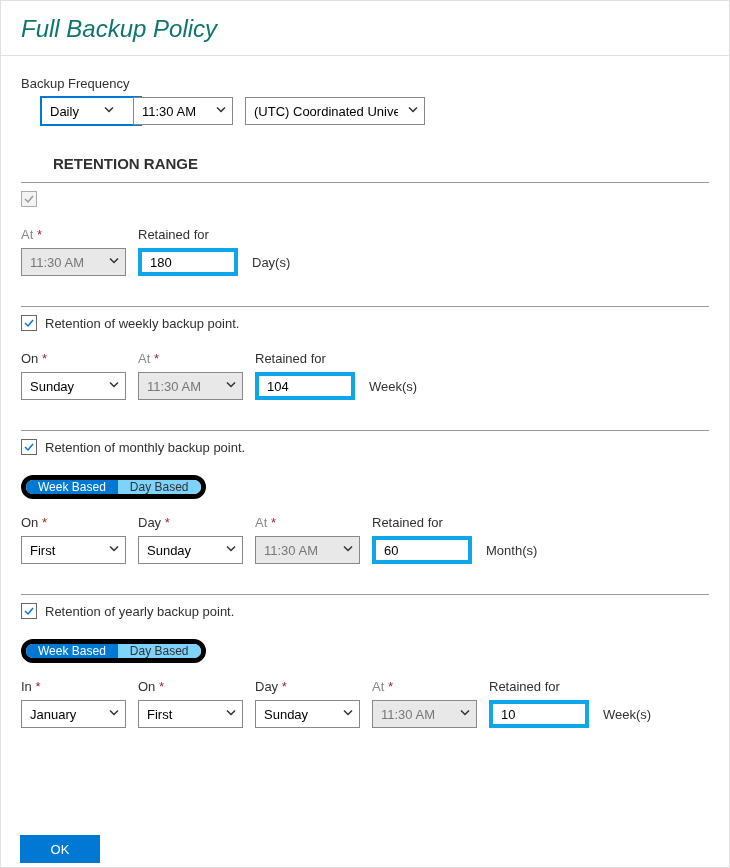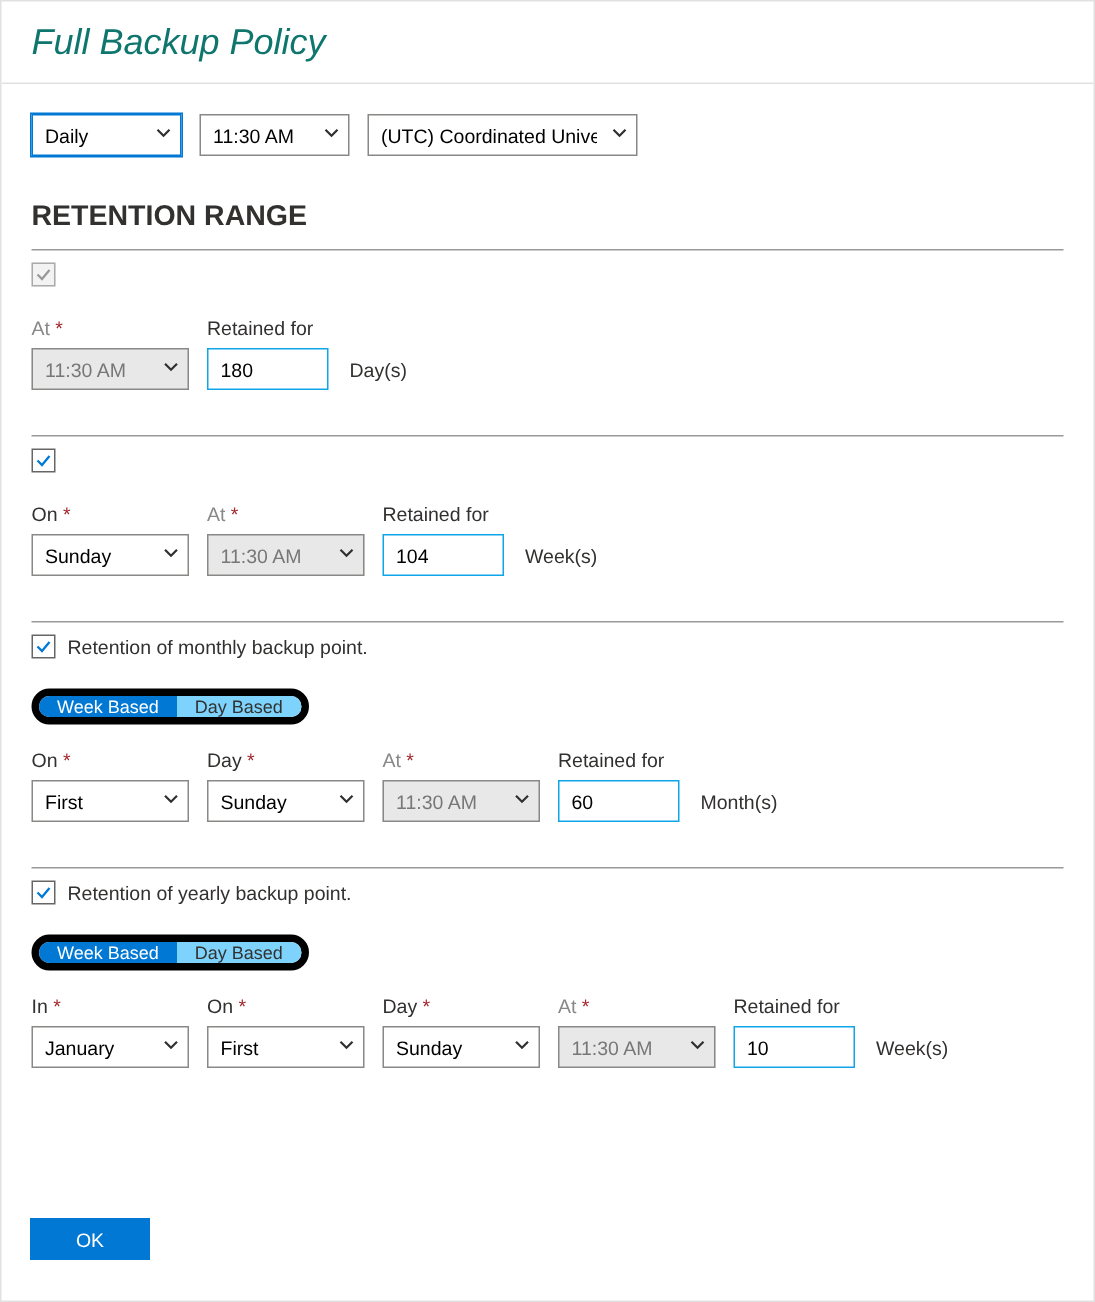--- a/index.html
+++ b/index.html
@@ -68,41 +68,43 @@
     .select-wrap .chev {
       position: absolute;
       right: 6px;
       top: 50%;
       transform: translateY(-50%);
       pointer-events: none;
     }
     .highlighted select {
       border: 1px solid #0078d4;
       outline: 1px solid #0078d4;
+      margin-left: 20px;
     }
     input[type="text"] {
-      border: 1px solid #0ea5e9;
+      border: 4px solid #0ea5e9;
       height: 28px;
       padding: 0 8px;
       font-size: 13px;
       font-family: inherit;
-      width: 81px;
+      width: 100px;
     }
     .unit {
       font-size: 13px;
       color: #323130;
       align-self: flex-end;
       padding-bottom: 6px;
       margin-left: 2px;
     }
     .section-title {
       font-weight: 700;
-      font-size: 19px;
+      font-size: 15px;
       margin-top: 30px;
       margin-bottom: 10px;
+      margin-left: 32px;
     }
     .check-row {
       display: flex;
       align-items: center;
       gap: 8px;
       padding: 8px 0;
       border-top: 1px solid #999;
       margin-top: 0;
     }
     .check-row:first-of-type {
@@ -144,21 +146,21 @@
       align-items: center;
       cursor: pointer;
       background: #7dd3fc;
     }
     .pill.active {
       background: #0078d4;
       color: #fff;
     }
     .footer {
       position: absolute;
-      bottom: 28px;
+      bottom: 5px;
       left: 20px;
     }
     .ok-btn {
       background: #0078d4;
       color: #fff;
       border: none;
       height: 28px;
       width: 80px;
       font-size: 13px;
       cursor: pointer;
@@ -175,20 +177,21 @@
   </style>
 </head>
 <body>
 
 <div class="header">
   <h1>Full Backup Policy</h1>
 </div>
 
 <div class="content">
 
+  <label class="field-label">Backup Frequency</label>
   <div class="row">
     <div class="select-wrap highlighted w100">
       <select><option>Daily</option></select>
       <span class="chev"><svg class="chev-svg" width="12" height="12" viewBox="0 0 12 12">
             <path d="M2 4 L6 8 L10 4"></path>
           </svg></span>
     </div>
     <div class="select-wrap w100">
       <select><option>11:30 AM</option></select>
       <span class="chev"><svg class="chev-svg" width="12" height="12" viewBox="0 0 12 12">
@@ -232,20 +235,21 @@
       <div class="unit">Day(s)</div>
     </div>
   </div>
 
   <div class="check-row">
     <div class="checkbox">
       <svg viewBox="0 0 12 12">
           <path d="M2 6 L5 9 L10 3" stroke="#0078d4" stroke-width="1.5" fill="none"></path>
         </svg>
     </div>
+    <span class="check-label">Retention of weekly backup point.</span>
   </div>
   <div class="sub-section">
     <div class="row">
       <div class="col">
         <label class="field-label req">On</label>
         <div class="select-wrap w110">
           <select><option>Sunday</option></select>
           <span class="chev"><svg class="chev-svg" width="12" height="12" viewBox="0 0 12 12">
                 <path d="M2 4 L6 8 L10 4"></path>
               </svg></span>

